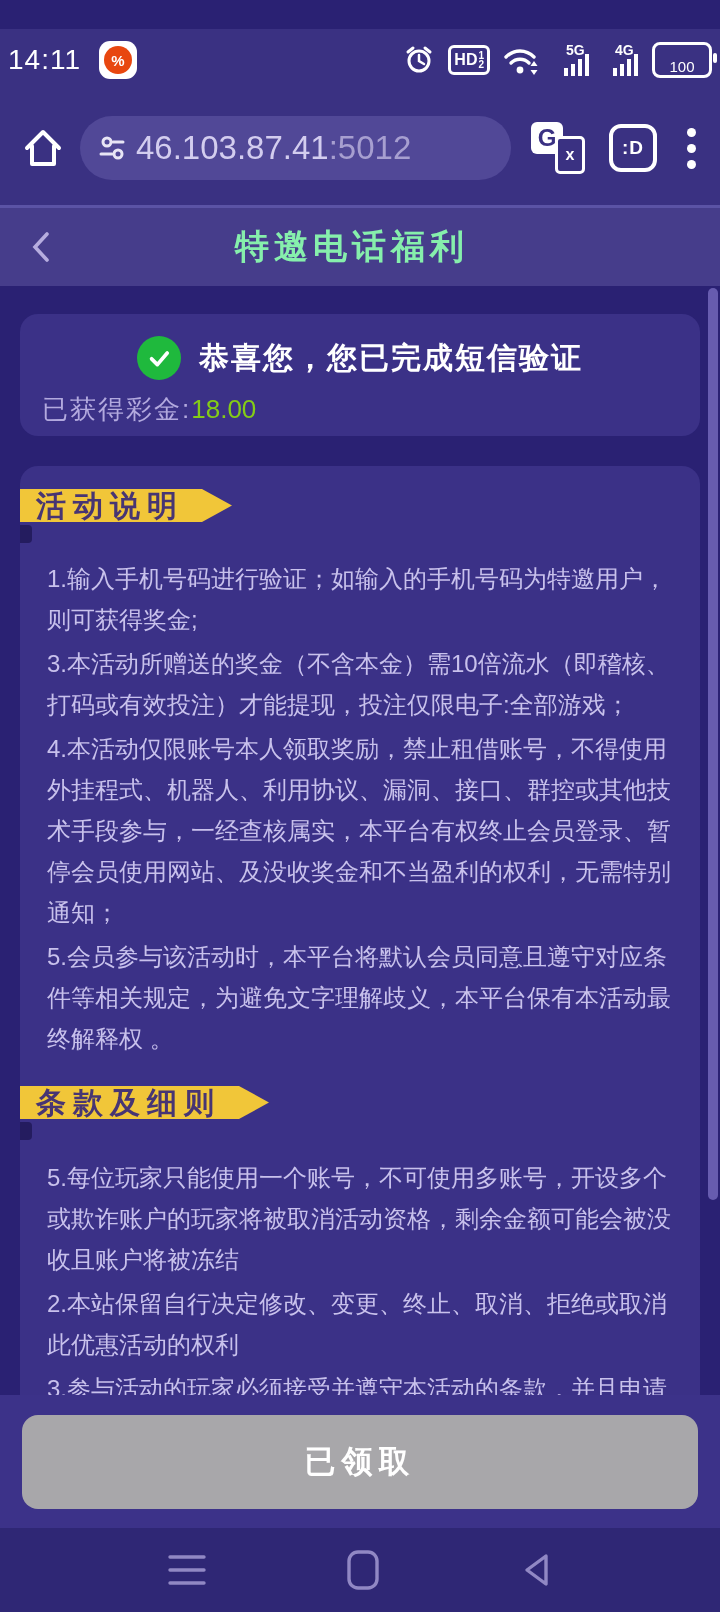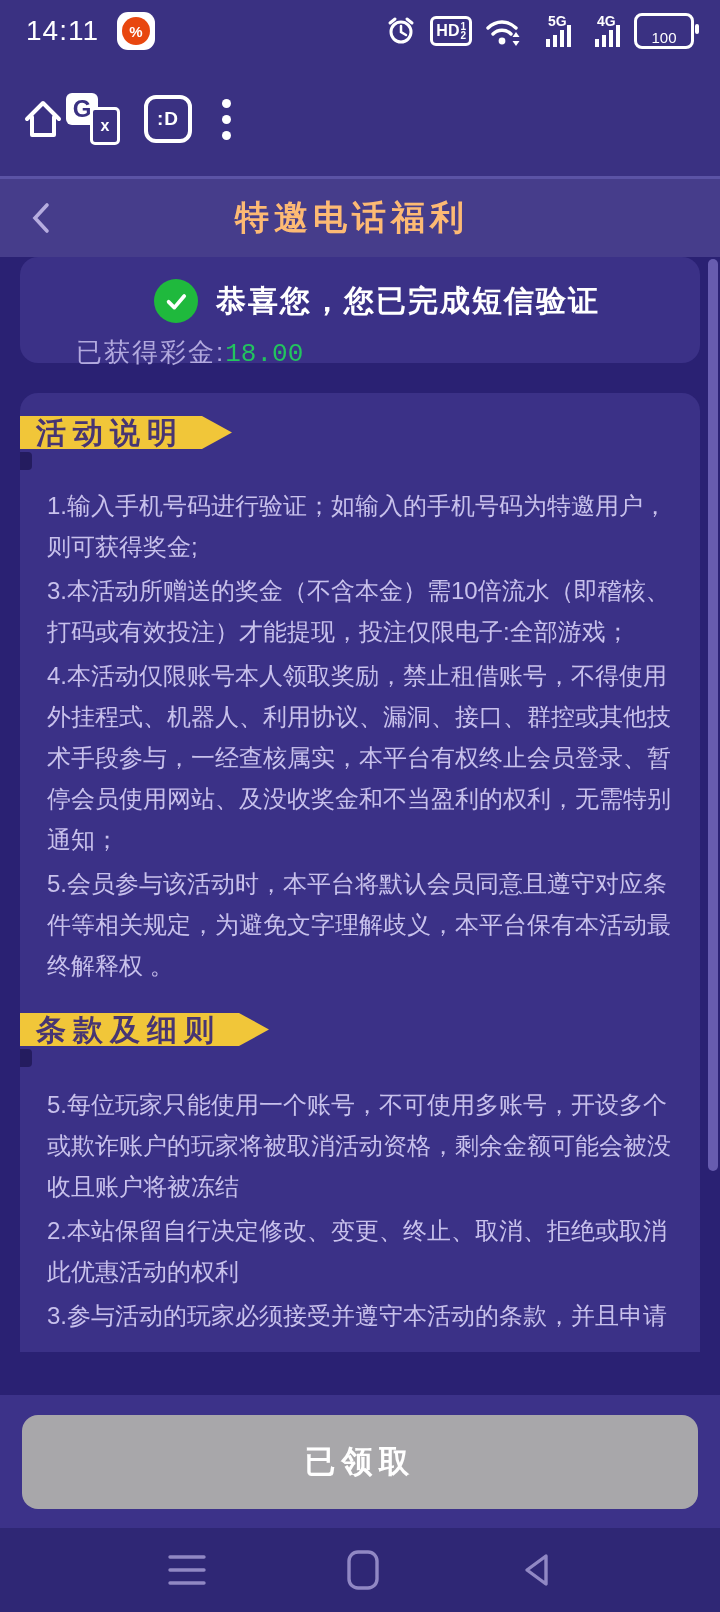--- a/index.html
+++ b/index.html
@@ -1,20 +1,20 @@
 <!DOCTYPE html>
 <html><head>
 <meta charset="utf-8">
 <style>
   html,body{margin:0;padding:0;background:#14104a;}
   .screen{position:relative;width:720px;height:1612px;display:flex;flex-direction:column;
     font-family:"Liberation Sans",sans-serif;overflow:hidden;background:#2a2173;}
 
   
-  .status-bar{height:62px;background:#3a3182;display:flex;align-items:center;padding:0 26px;color:#fff;flex:none;}
+  .status-bar{height:62px;background:#3a3182;display:flex;align-items:center;padding:0 8px;color:#fff;flex:none;margin-top:29px;}
   .time{font-size:28px;letter-spacing:1px;}
   .notif-badge{width:38px;height:38px;background:#fff;border-radius:11px;margin-left:18px;
     display:flex;align-items:center;justify-content:center;}
   .notif-badge i{width:28px;height:28px;border-radius:50%;background:#e8470f;color:#fff;font-style:normal;
     font-size:15px;font-weight:bold;display:flex;align-items:center;justify-content:center;}
   .sb-right{margin-left:auto;display:flex;align-items:center;gap:13px;}
   .hd-badge{display:flex;align-items:center;border:3px solid #fff;border-radius:6px;padding:0 3px;height:24px;}
   .hd-badge b{font-size:16px;letter-spacing:0;}
   .hd-frac{display:flex;flex-direction:column;line-height:9px;font-size:10px;font-weight:bold;margin-left:1px;}
   .sig{position:relative;width:36px;height:36px;}
@@ -36,35 +36,35 @@
     color:#3a3182;font-size:24px;font-weight:bold;display:flex;align-items:center;justify-content:center;}
   .gt-page{position:absolute;right:0;bottom:0;width:24px;height:32px;background:#3a3182;border:3px solid #fff;
     border-radius:5px;color:#fff;font-size:16px;font-weight:bold;display:flex;align-items:center;justify-content:center;}
   .tab-box{width:40px;height:40px;border:4px solid #fff;border-radius:12px;color:#fff;font-size:19px;font-weight:bold;
     display:flex;align-items:center;justify-content:center;margin-right:26px;flex:none;letter-spacing:1px;}
   .menu-dots{display:flex;flex-direction:column;gap:7px;padding:4px;}
   .menu-dots i{width:9px;height:9px;border-radius:50%;background:#fff;}
 
   
   .page-header{height:78px;background:#463d8b;display:flex;align-items:center;padding:0 26px;flex:none;position:relative;}
-  .page-title{position:absolute;left:0;right:16px;text-align:center;color:#fdba74;font-size:34px;font-weight:600;letter-spacing:5px;}
+  .page-title{position:absolute;left:0;right:16px;text-align:center;color:#86efac;font-size:34px;font-weight:600;letter-spacing:5px;}
   .header-link{margin-left:auto;color:#e6b94f;font-size:29px;letter-spacing:2px;position:relative;z-index:1;}
 
   
   .content{flex:1;background:#2a2173;position:relative;overflow:hidden;}
   .scrollbar{position:absolute;top:2px;right:2px;width:10px;height:912px;background:#675caf;border-radius:5px;}
   .card{background:#3b3187;border-radius:18px;margin:0 20px;}
-  .result-card{height:106px;padding-left:34px;}
+  .result-card{margin-top:28px;height:122px;}
   .result-row{padding-top:22px;display:flex;align-items:center;justify-content:center;gap:18px;}
   .check-circle{width:44px;height:44px;border-radius:50%;background:#1fb93d;flex:none;
     display:flex;align-items:center;justify-content:center;}
   .result-msg{color:#fff;font-size:30px;font-weight:600;letter-spacing:2px;}
   .bonus-line{margin:12px 0 0 22px;font-size:26px;}
   .bonus-label{color:#b2a9de;letter-spacing:2px;}
-  .bonus-value{color:#22c55e;font-family:Liberation Mono, monospace;}
+  .bonus-value{color:#84cc16;}
 
   .rules-card{margin-top:30px;height:959px;border-radius:18px 18px 0 0;padding:0 24px;overflow:hidden;position:relative;}
 
   .ribbon-wrap{position:relative;width:fit-content;height:56px;margin-left:-34px;}
   .ribbon-wrap.first{margin-top:12px;}
   .ribbon-wrap.second{margin-top:16px;}
   .ribbon-fold{position:absolute;left:4px;bottom:-9px;width:18px;height:18px;background:#241c5f;border-radius:4px;}
   .ribbon{position:relative;height:56px;line-height:56px;padding:0 48px 0 26px;background:#f1c639;color:#473573;
     font-size:30px;font-weight:700;letter-spacing:7px;border-radius:10px;
     clip-path:polygon(0 0,calc(100% - 30px) 0,100% 50%,calc(100% - 30px) 100%,0 100%);}
@@ -134,20 +134,29 @@
           <span>100</span>
         </span>
     </div>
   </div>
 
   <div class="browser-bar">
     <svg width="46" height="46" viewBox="0 0 46 46">
       <path d="M7 23L23 7l16 16" fill="none" stroke="#fff" stroke-width="4" stroke-linecap="round" stroke-linejoin="round"></path>
       <path d="M12 21v18h22V21" fill="none" stroke="#fff" stroke-width="4" stroke-linecap="round" stroke-linejoin="round"></path>
     </svg>
+    <div class="url-pill">
+      <svg width="28" height="28" viewBox="0 0 28 28">
+        <circle cx="9" cy="8" r="4" fill="none" stroke="#e8e5f5" stroke-width="3"></circle>
+        <path d="M15 8h10" stroke="#e8e5f5" stroke-width="3" stroke-linecap="round"></path>
+        <circle cx="20" cy="20" r="4" fill="none" stroke="#e8e5f5" stroke-width="3"></circle>
+        <path d="M3 20h11" stroke="#e8e5f5" stroke-width="3" stroke-linecap="round"></path>
+      </svg>
+      <span class="url-text"><span>46.103.87.41</span><span class="port">:5012</span></span>
+    </div>
     <div class="gt-icon">
       <span class="gt-g">G</span>
       <span class="gt-page">x</span>
     </div>
     <div class="tab-box">
         <span>:D</span>
       </div>
     <div class="menu-dots">
         <i></i>
         <i></i>

